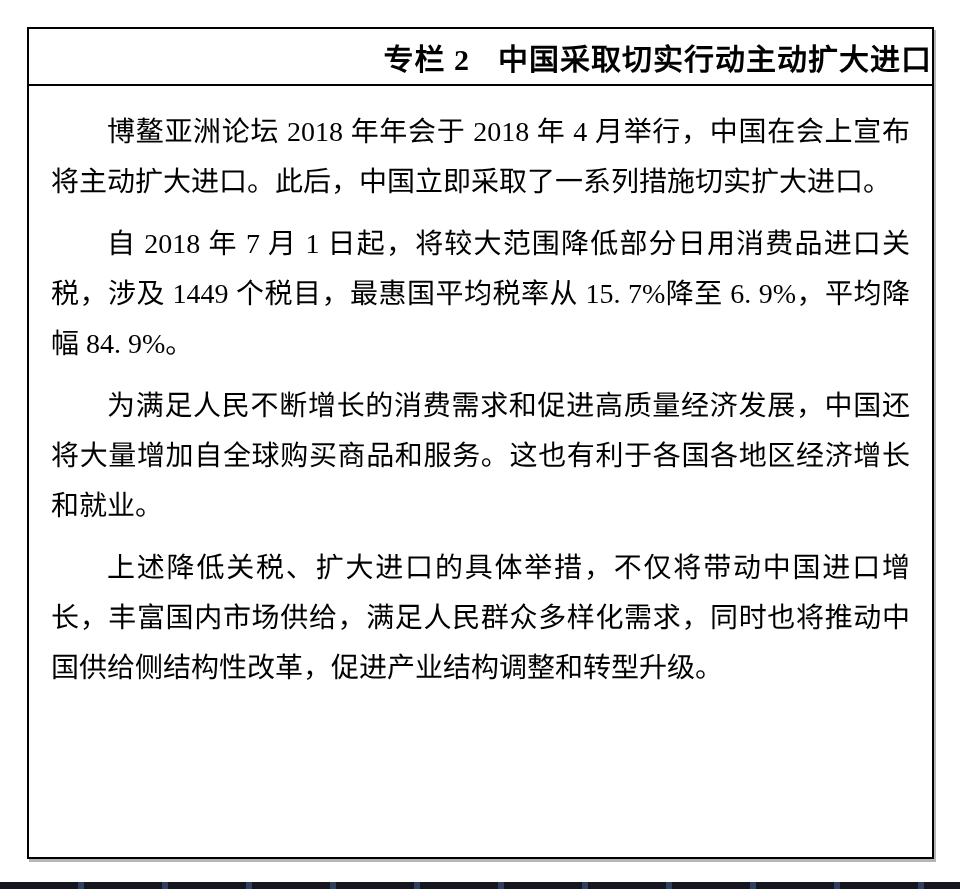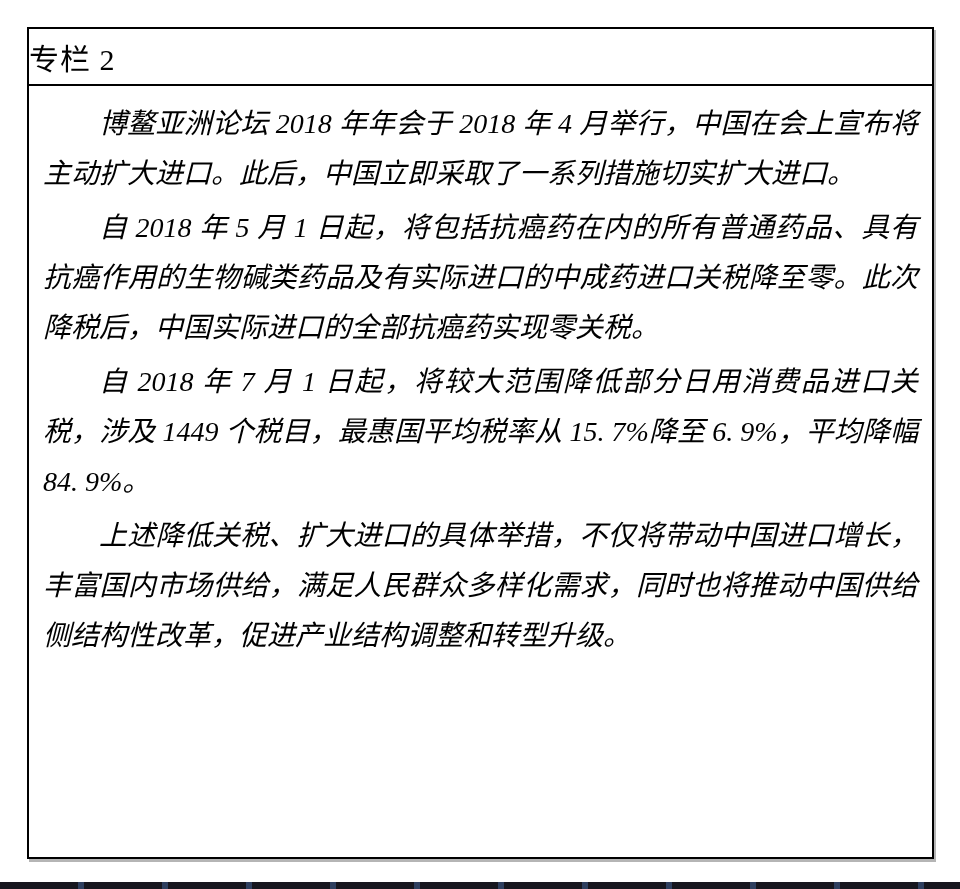--- a/index.html
+++ b/index.html
@@ -32,39 +32,38 @@
     box-shadow: 2px 3px 0 #b5b5b5;
     background: #ffffff;
     overflow: hidden;
   }
   .column-title {
     height: 57px;
     box-sizing: border-box;
     border-bottom: 2px solid #000000;
     display: flex;
     align-items: center;
-    justify-content: flex-start;
-    font-weight: normal;
+    justify-content: flex-end;
+    font-weight: bold;
     font-size: 30px;
     letter-spacing: 1px;
   }
   .column-title .title-prefix {
     margin-right: 28px;
   }
   .column-body {
     padding: 9px 10px 0 10px;
     font-size: 28px;
     line-height: 50px;
     text-align: justify;
     text-justify: inter-character;
   }
   .column-body p {
-    margin: 4px;
+    margin: 12px;
     text-indent: 2em;
-    font-style: italic;
   }
   .bottom-cutoff-bar {
     position: absolute;
     left: 0;
     bottom: 0;
     width: 960px;
     height: 7px;
     background: repeating-linear-gradient(
       90deg,
       #16161e 0px,
@@ -76,26 +75,27 @@
 </style>
 </head>
 <body>
 
 <div class="page">
 
   <div class="column-box">
 
     <div class="column-title">
       <span class="title-prefix">专栏 2</span>
+      <span class="title-text">中国采取切实行动主动扩大进口</span>
     </div>
 
     <div class="column-body">
       <p>博鳌亚洲论坛 2018 年年会于 2018 年 4 月举行，中国在会上宣布将主动扩大进口。此后，中国立即采取了一系列措施切实扩大进口。</p>
-      <p>自 2018 年 5 月 1 日起，将包括抗癌药在内的所有普通药品、具有抗癌作用的生物碱类药品及有实际进口的中成药进口关税降至零。此次降税后，中国实际进口的全部抗癌药实现零关税。</p>
       <p>自 2018 年 7 月 1 日起，将较大范围降低部分日用消费品进口关税，涉及 1449 个税目，最惠国平均税率从 15. 7%降至 6. 9%，平均降幅 84. 9%。</p>
+      <p>为满足人民不断增长的消费需求和促进高质量经济发展，中国还将大量增加自全球购买商品和服务。这也有利于各国各地区经济增长和就业。</p>
       <p>上述降低关税、扩大进口的具体举措，不仅将带动中国进口增长，丰富国内市场供给，满足人民群众多样化需求，同时也将推动中国供给侧结构性改革，促进产业结构调整和转型升级。</p>
     </div>
 
   </div>
 
   <div class="bottom-cutoff-bar"></div>
 
 </div>
 
 </body></html>

